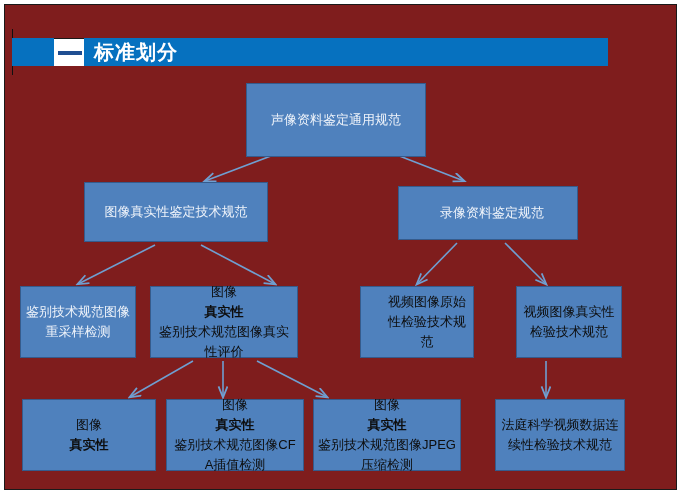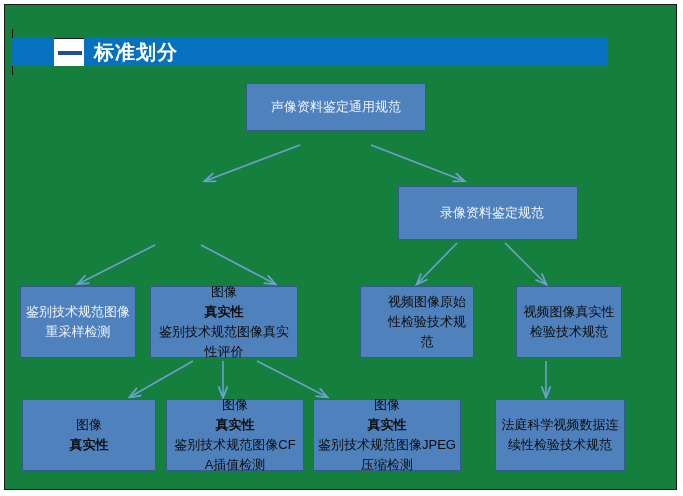--- a/index.html
+++ b/index.html
@@ -7,21 +7,21 @@
     width:683px;height:496px;
     background:#ffffff;
     font-family:"Liberation Sans","DejaVu Sans",sans-serif;
     overflow:hidden;
   }
   #slide{
     position:absolute;
     left:4px;top:4px;
     width:673px;height:486px;
     border:1px solid #1a1a1a;
-    background:#15803d;
+    background:#7f1d1d;
     box-sizing:border-box;
     overflow:hidden;
   }
 
   
   #header-band{
     position:absolute;left:-1px;top:33px;width:604px;height:28px;
   }
   .hdr-blk-left{
     position:absolute;left:8px;top:0;width:42px;height:28px;
@@ -116,24 +116,27 @@
       <line x1="500" y1="238" x2="541" y2="279"></line>
 
       <line x1="188" y1="356" x2="125" y2="392"></line>
       <line x1="218" y1="356" x2="218" y2="392"></line>
       <line x1="252" y1="356" x2="322" y2="392"></line>
 
       <line x1="541" y1="356" x2="541" y2="392"></line>
     </g>
   </svg>
 
-  <div class="node light-text" style="left:241px;top:78px;width:180px;height:48px;">
+  <div class="node light-text" style="left:241px;top:78px;width:180px;height:74px;">
     <span>声像资料鉴定通用规范</span>
   </div>
 
+  <div class="node light-text" style="left:79px;top:177px;width:184px;height:60px;">
+    <span>图像真实性鉴定技术规范</span>
+  </div>
   <div class="node light-text" style="left:393px;top:181px;width:180px;height:54px;padding-left:12px;">
     <span>录像资料鉴定规范</span>
   </div>
 
   <div class="node light-text" style="left:15px;top:281px;width:116px;height:72px;">
     <span>鉴别技术规范图像重采样检测</span>
   </div>
   <div class="node" style="left:145px;top:281px;width:148px;height:72px;">
     <span><span>图像</span><b>真实性</b><span>鉴别技术规范图像真实性评价</span></span>
   </div>

